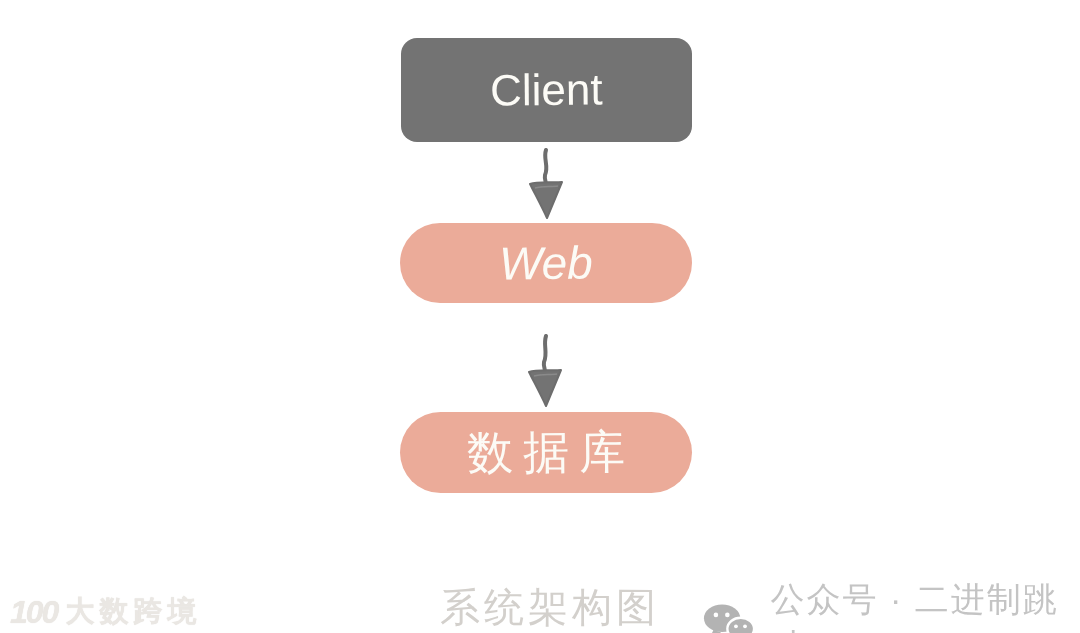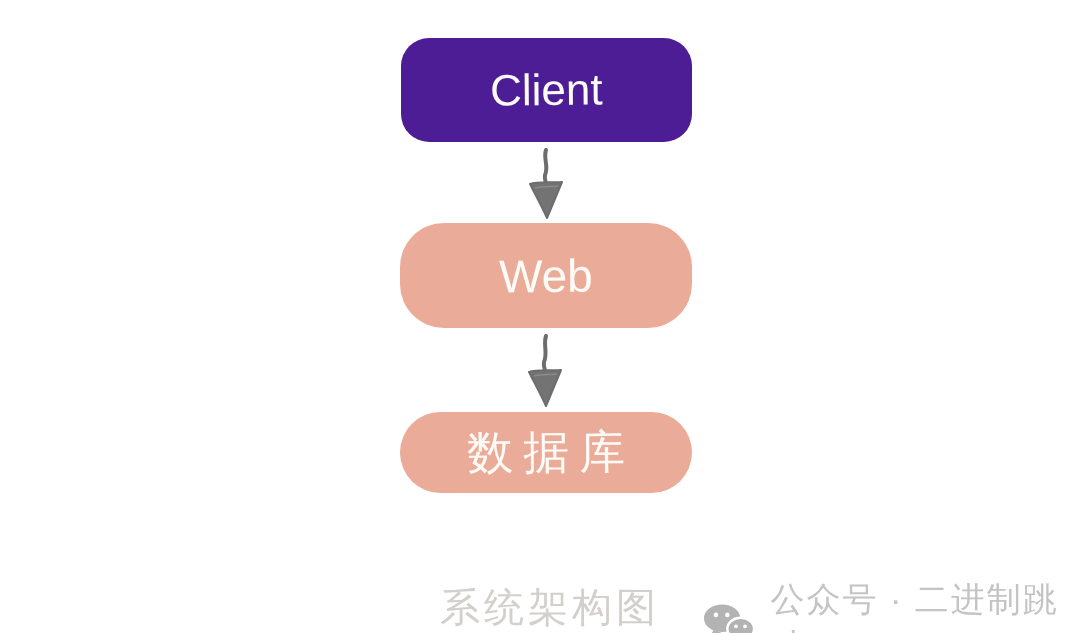--- a/index.html
+++ b/index.html
@@ -24,30 +24,31 @@
     align-items: center;
     justify-content: center;
     color: #fcfbf6;
   }
   .node-label {
     transform: rotate(-0.5deg);
   }
   .node-client {
     left: 401px; top: 38px;
     width: 291px; height: 104px;
-    background: #4c1d95;
-    border-radius: 28px;
+    background: #737373;
+    border-radius: 16px;
     font-size: 44px;
   }
   .node-web {
     left: 400px; top: 223px;
-    width: 292px; height: 105px;
+    width: 292px; height: 80px;
     background: #ebab99;
     border-radius: 44px;
     font-size: 46px;
+    font-style: italic;
   }
   .node-db {
     left: 400px; top: 412px;
     width: 292px; height: 81px;
     background: #ebab99;
     border-radius: 46px;
     font-size: 46px;
     letter-spacing: 10px;
     padding-left: 10px;
     box-sizing: border-box;
@@ -141,14 +142,18 @@
       <circle cx="13.5" cy="11.5" r="2.4" fill="#ffffff"></circle>
       <circle cx="25.5" cy="11.5" r="2.4" fill="#ffffff"></circle>
       <ellipse cx="39.5" cy="26" rx="14" ry="11.5" fill="#b3b3b3" stroke="#ffffff" stroke-width="2.5"></ellipse>
       <path d="M46 35 L50 40 L41 37 Z" fill="#b3b3b3"></path>
       <circle cx="34.5" cy="23.5" r="2" fill="#ffffff"></circle>
       <circle cx="44" cy="23.5" r="2" fill="#ffffff"></circle>
     </svg>
     <span>公众号 · 二进制跳动</span>
   </div>
 
+  <div class="watermark">
+    <span class="wm-logo">100</span>
+    <span class="wm-text">大数跨境</span>
+  </div>
 
 </div>
 
 </body></html>

